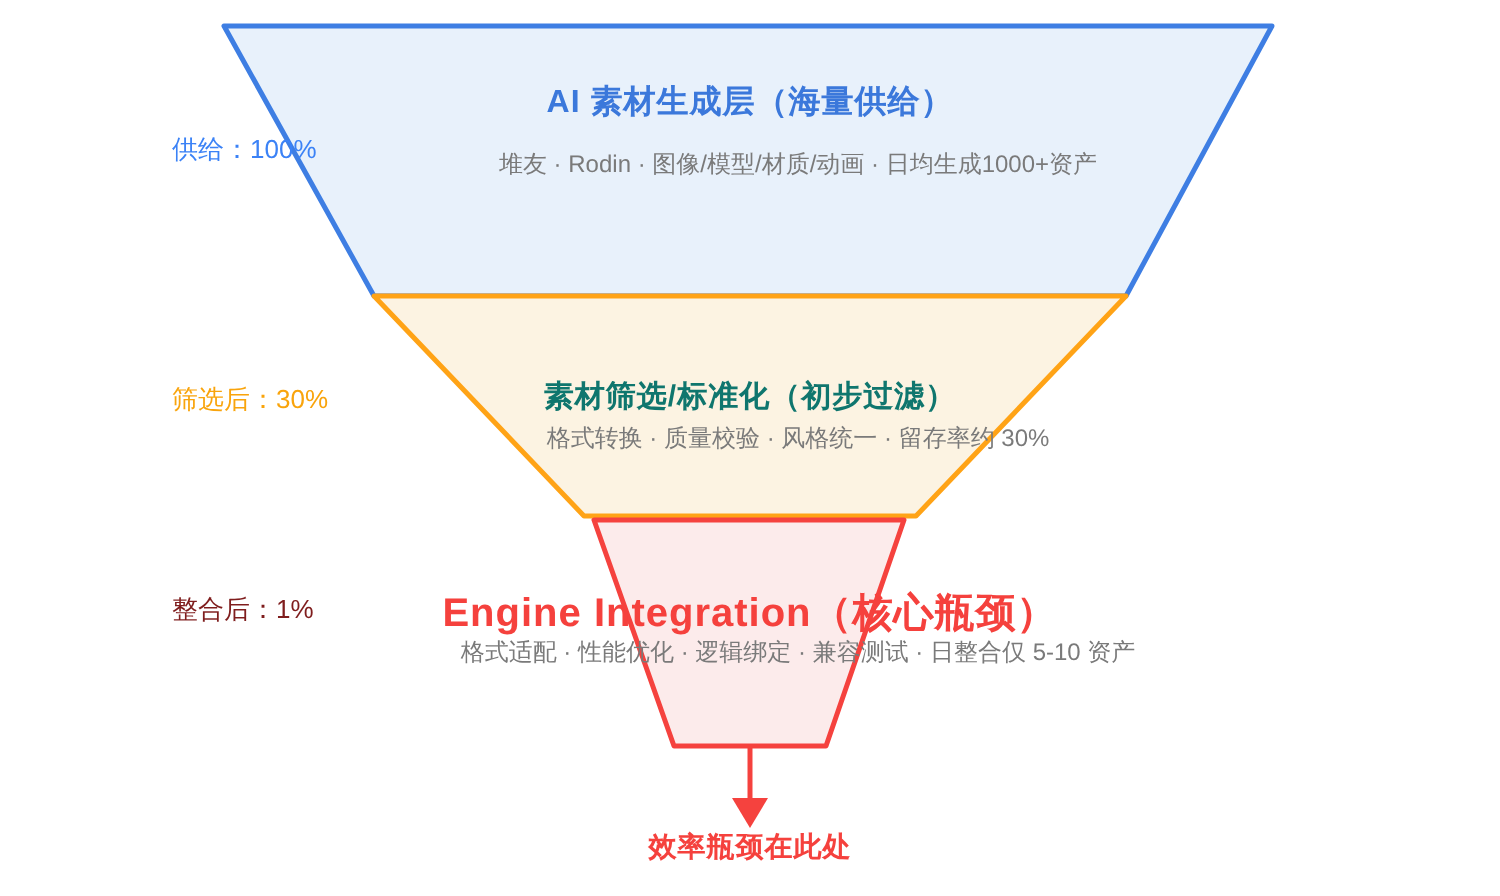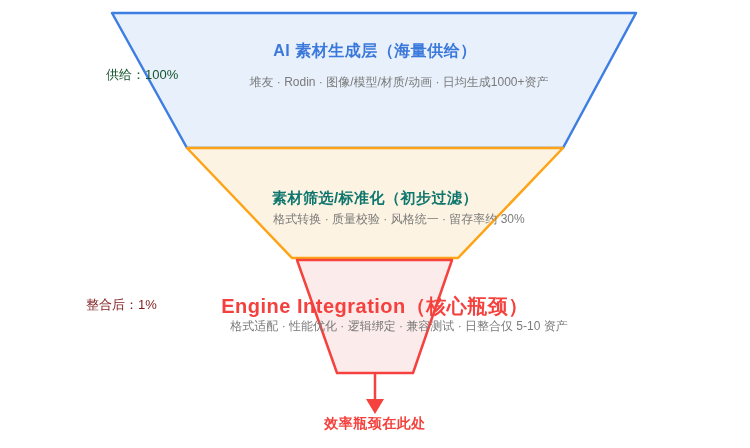--- a/index.html
+++ b/index.html
@@ -24,21 +24,21 @@
   .s1 { top: 74px; }
   .s2 { top: 211px; }
   .s3 { top: 318px; }
 
   .side-label {
     position: absolute;
     left: 86px;
     font-size: 13px;
     white-space: nowrap;
   }
-  .l1 { top: 66px;  color: #14532d; margin-left: 20px; }
+  .l1 { top: 66px;  color: #3b82f6; }
   .l2 { top: 191px; color: #F9A40C; }
   .l3 { top: 296px; color: #7f1d1d; }
 
   .callout {
     top: 415px;
     font-size: 14px;
     font-weight: bold;
     color: #F5413D;
     letter-spacing: 0.5px;
   }
@@ -59,20 +59,21 @@
     <line x1="375" y1="374" x2="375" y2="401" stroke-width="2.5" stroke="#F5423E"></line>
     <polygon points="366,399 384,399 375,414" fill="#F5423E"></polygon>
   </svg>
 
   <div class="txt stage-title t1">AI 素材生成层（海量供给）</div>
   <div class="txt stage-sub s1">堆友 · Rodin · 图像/模型/材质/动画 · 日均生成1000+资产</div>
   <div class="side-label l1">供给：100%</div>
 
   <div class="txt stage-title t2">素材筛选/标准化（初步过滤）</div>
   <div class="txt stage-sub s2">格式转换 · 质量校验 · 风格统一 · 留存率约 30%</div>
+  <div class="side-label l2">筛选后：30%</div>
 
   <div class="txt stage-title t3">Engine Integration（核心瓶颈）</div>
   <div class="txt stage-sub s3">格式适配 · 性能优化 · 逻辑绑定 · 兼容测试 · 日整合仅 5-10 资产</div>
   <div class="side-label l3">整合后：1%</div>
 
   <div class="txt callout">效率瓶颈在此处</div>
 
 </div>
 
 </body></html>

